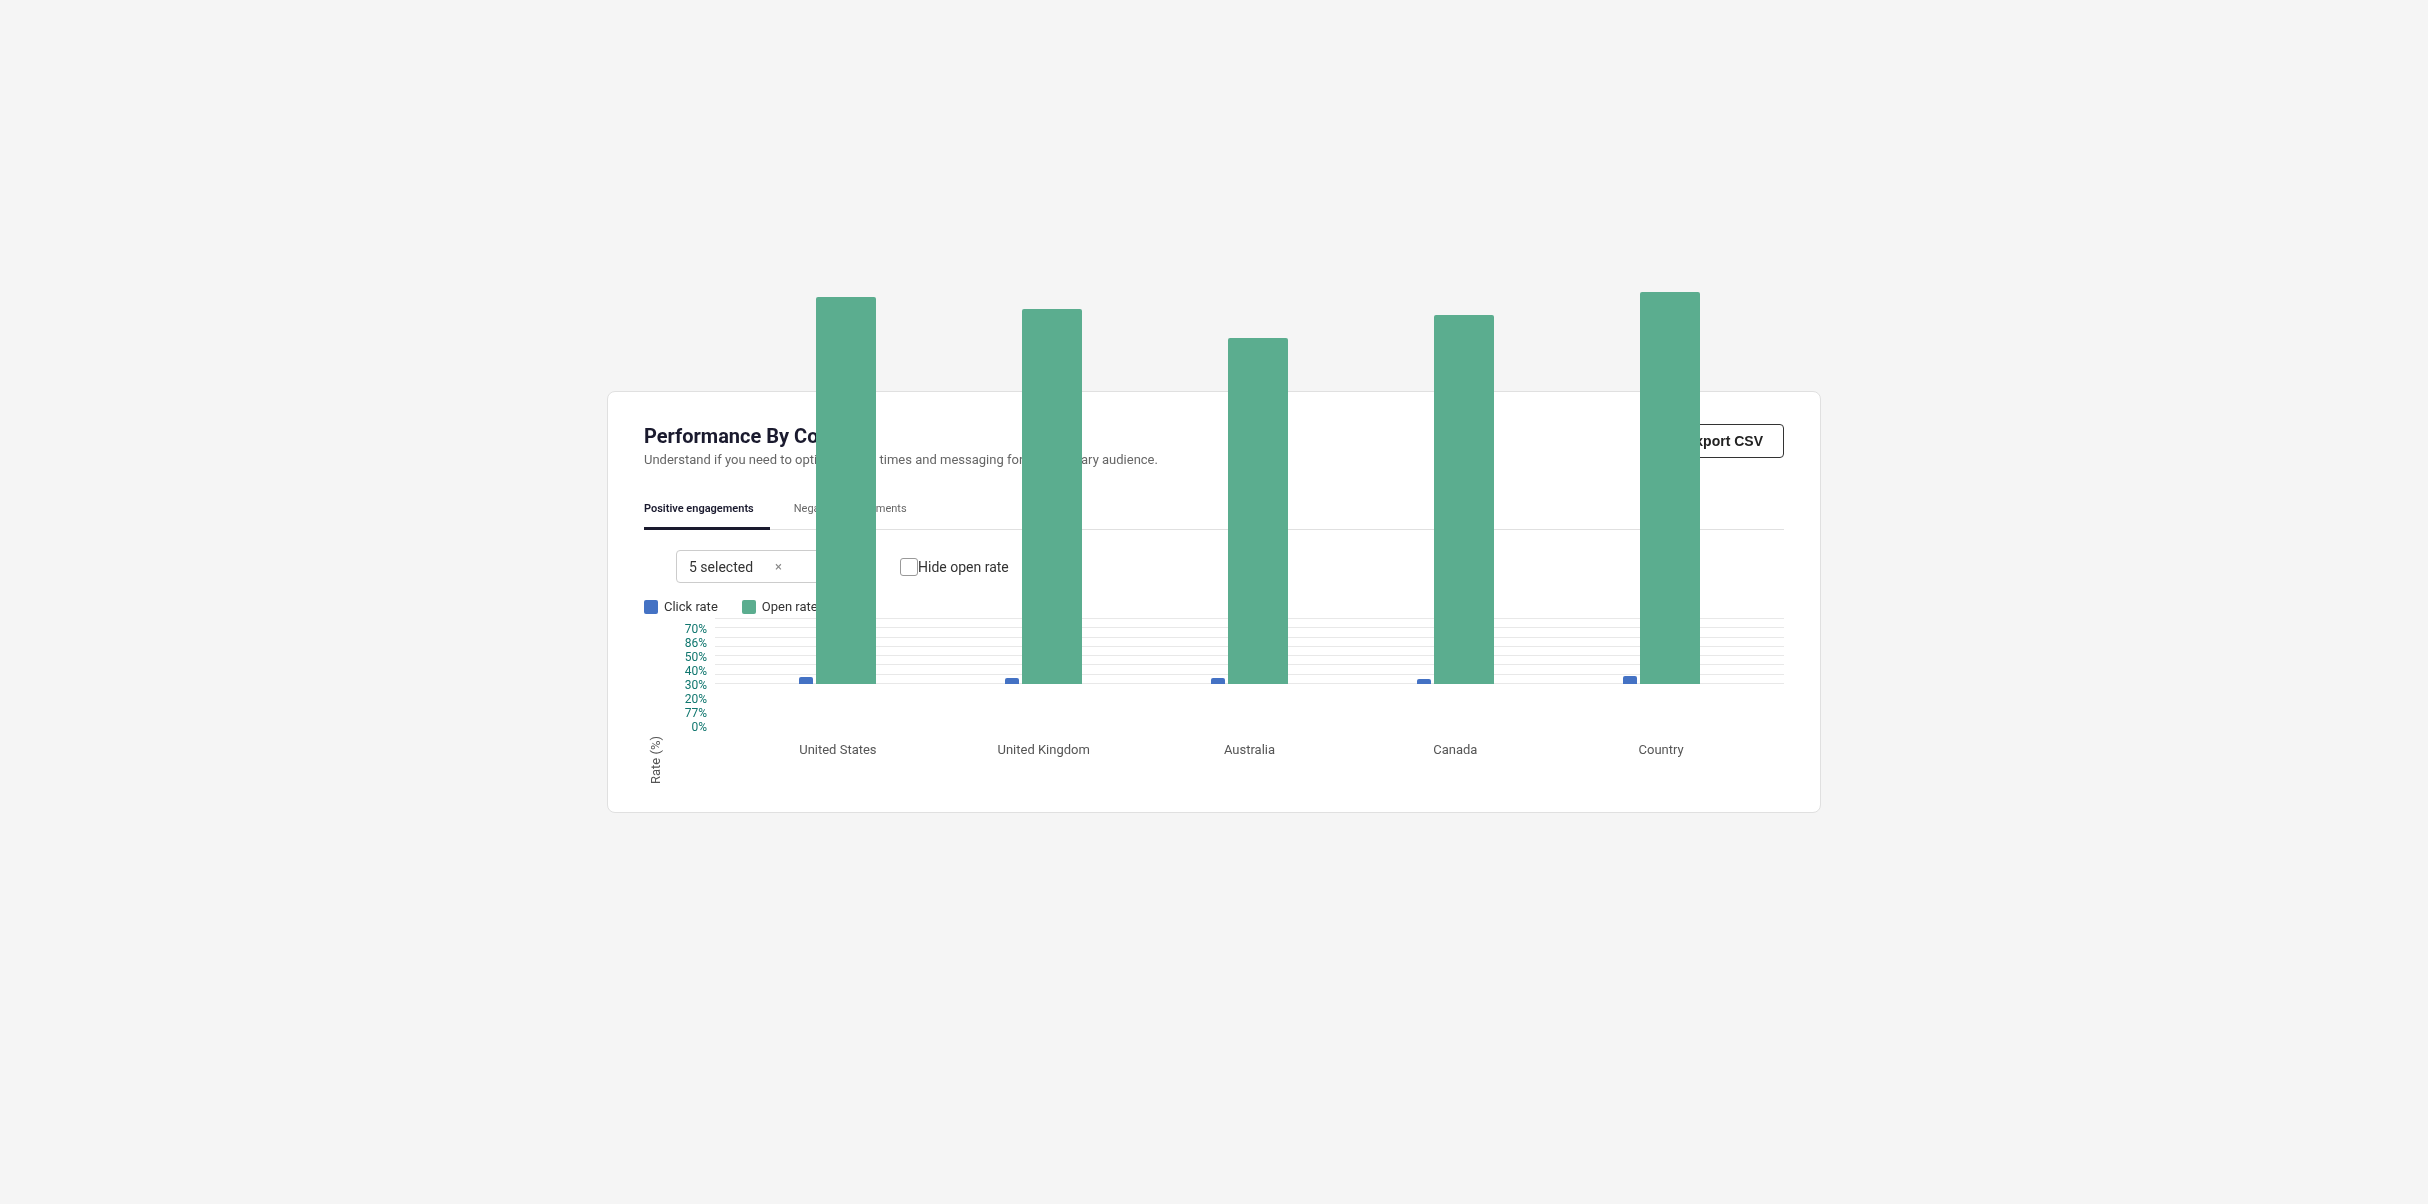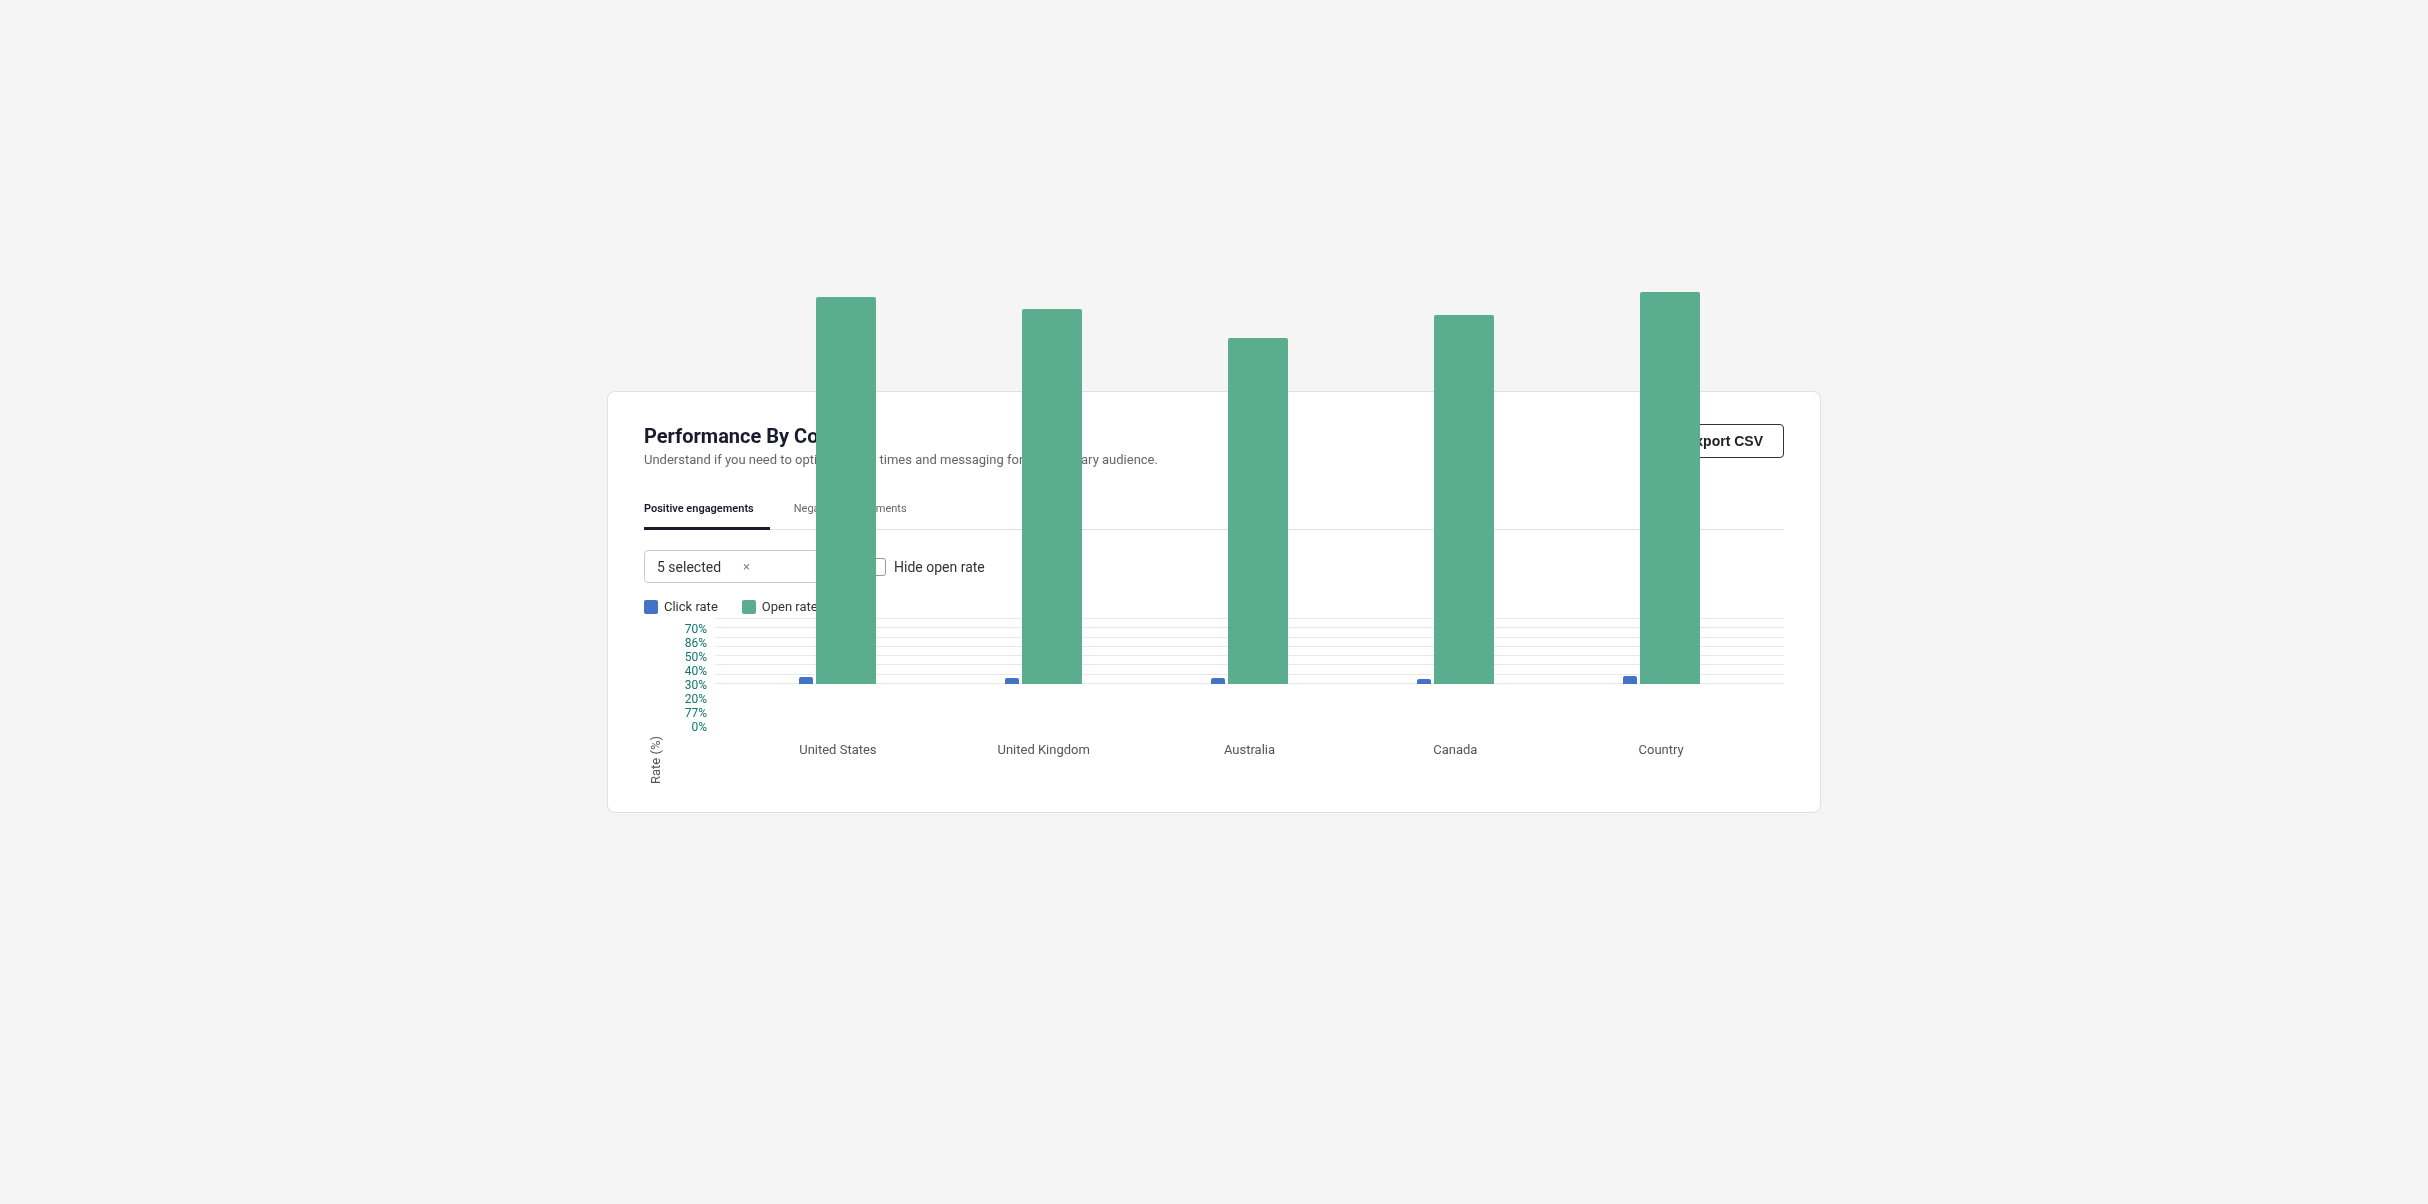--- a/index.html
+++ b/index.html
@@ -81,36 +81,36 @@
       display: flex;
       align-items: center;
       border: 1px solid #ccc;
       border-radius: 4px;
       padding: 6px 10px 6px 12px;
       font-size: 14px;
       cursor: pointer;
       gap: 22px;
       min-width: 200px;
       background: #fff;
+      margin-left: 32px;
     }
     .selector-text { color: #333; }
     .selector-x {
       color: #888;
       font-size: 13px;
       cursor: pointer;
     }
     .selector-chevron {
       margin-left: auto;
       color: #555;
       font-size: 16px;
     }
     .hide-open-rate {
       display: flex;
       align-items: center;
-      gap: 8px;
       font-size: 14px;
       color: #333;
       cursor: pointer;
     }
     .checkbox-box {
       width: 18px;
       height: 18px;
       border: 1.5px solid #999;
       border-radius: 3px;
       background: #fff;

